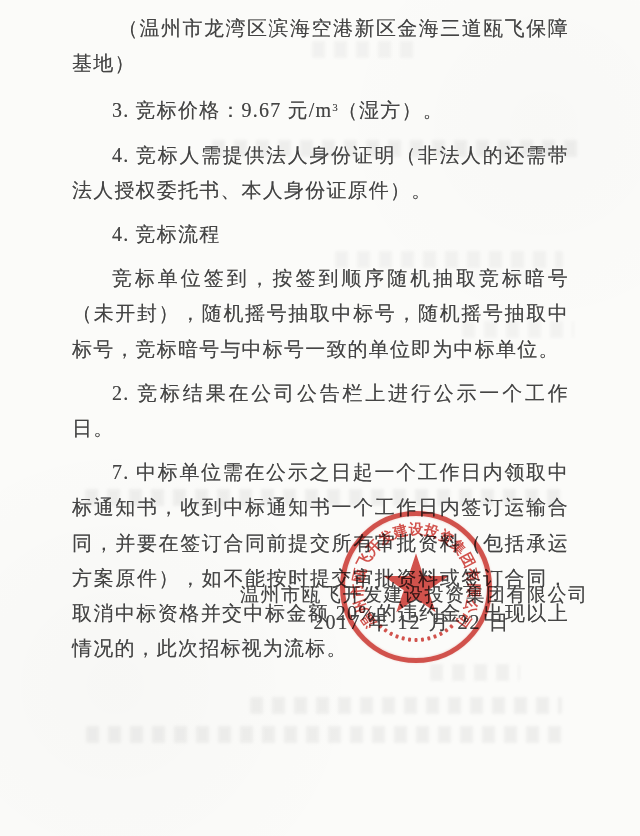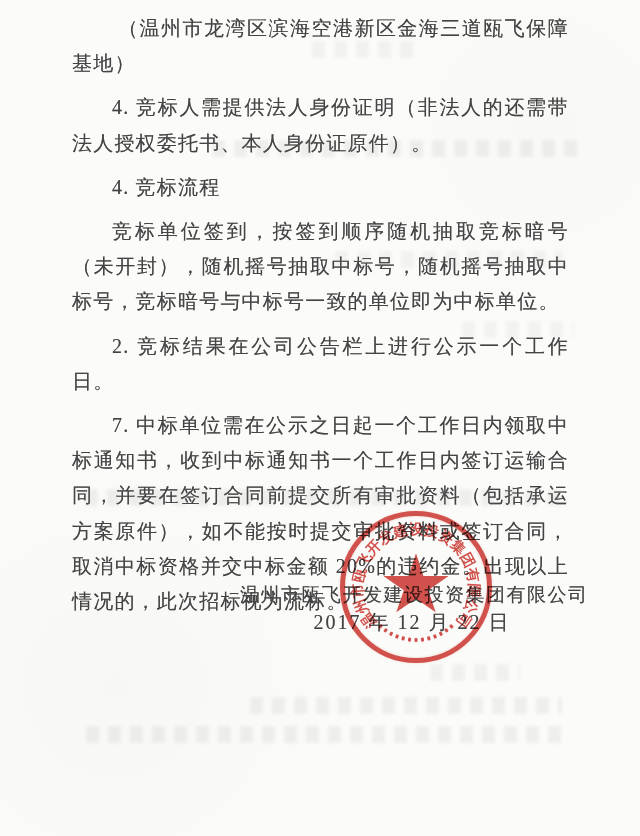--- a/index.html
+++ b/index.html
@@ -82,20 +82,21 @@
   .s7{left:250px;top:697px;width:312px;}
   .s8{left:86px;top:726px;width:482px;}
 </style>
 </head>
 <body>
 
 <div class="page">
 
   <div class="doc-body">
     <p class="loc-line">（温州市龙湾区滨海空港新区金海三道瓯飞保障基地）</p>
+    <p><span>3. 竞标价格：9.67 元/m</span><sup class="cube">3</sup><span>（湿方）。</span></p>
     <p>4. 竞标人需提供法人身份证明（非法人的还需带法人授权委托书、本人身份证原件）。</p>
     <p>4. 竞标流程</p>
     <p>竞标单位签到，按签到顺序随机抽取竞标暗号（未开封），随机摇号抽取中标号，随机摇号抽取中标号，竞标暗号与中标号一致的单位即为中标单位。</p>
     <p>2. 竞标结果在公司公告栏上进行公示一个工作日。</p>
     <p>7. 中标单位需在公示之日起一个工作日内领取中标通知书，收到中标通知书一个工作日内签订运输合同，并要在签订合同前提交所有审批资料（包括承运方案原件），如不能按时提交审批资料或签订合同，取消中标资格并交中标金额 20%的违约金。出现以上情况的，此次招标视为流标。</p>
   </div>
 
   <div class="signature">
     <div class="company">温州市瓯飞开发建设投资集团有限公司</div>
     <div class="date">2017 年 12 月 22 日</div>

